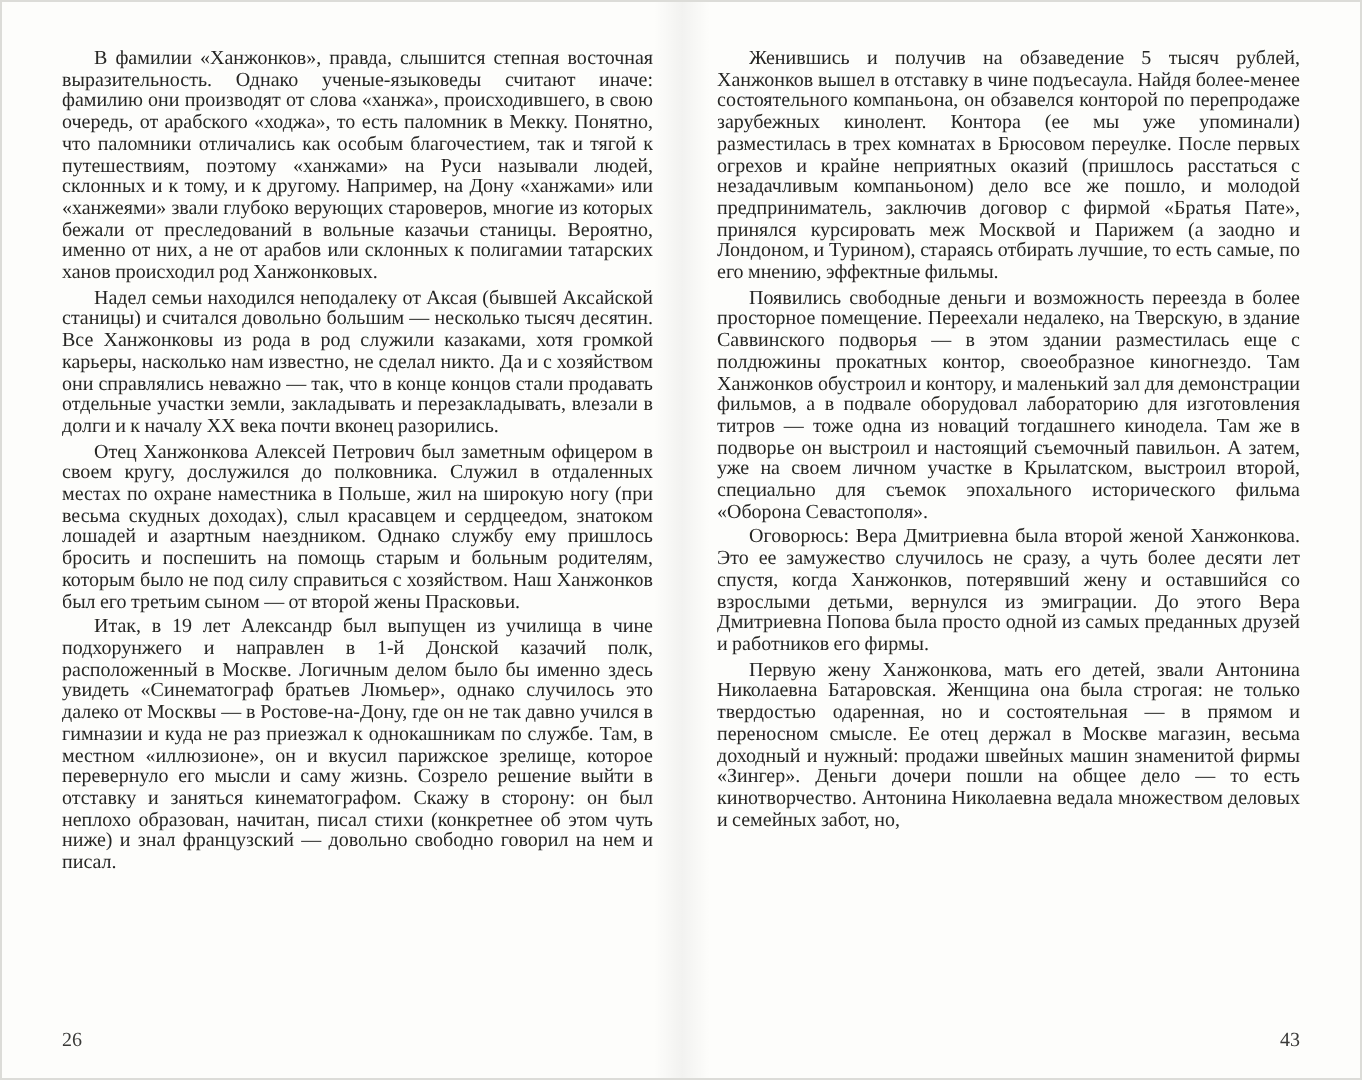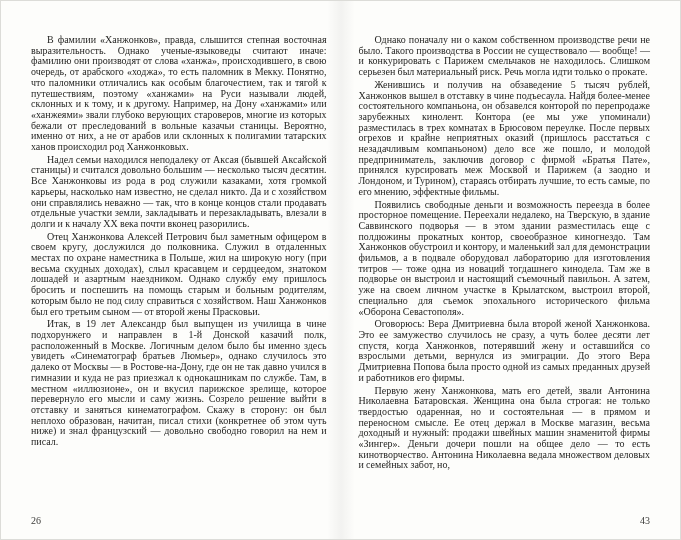--- a/index.html
+++ b/index.html
@@ -19,21 +19,20 @@
     width: 681px;
     height: 540px;
     border: 1px solid #dcdcd8;
     background: #fdfdfb;
     display: flex;
   }
   .page {
     box-sizing: border-box;
     width: 50%;
     position: relative;
-    margin-top: 10px;
   }
   .page.left  { padding: 24px 14px 34px 30px; }
   .page.right { padding: 24px 30px 34px 18px; }
   .page p {
     margin: 0 0 2px 0;
     font-size: 10px;
     line-height: 10.7px;
     text-align: justify;
     text-indent: 16px;
     color: #262624;
@@ -70,21 +69,20 @@
     <p>В фамилии «Ханжонков», правда, слышится степная восточная выразительность. Однако ученые-языковеды считают иначе: фамилию они производят от слова «ханжа», происходившего, в свою очередь, от арабского «ходжа», то есть паломник в Мекку. Понятно, что паломники отличались как особым благочестием, так и тягой к путешествиям, поэтому «ханжами» на Руси называли людей, склонных и к тому, и к другому. Например, на Дону «ханжами» или «ханжеями» звали глубоко верующих староверов, многие из которых бежали от преследований в вольные казачьи станицы. Вероятно, именно от них, а не от арабов или склонных к полигамии татарских ханов происходил род Ханжонковых.</p>
     <p>Надел семьи находился неподалеку от Аксая (бывшей Аксайской станицы) и считался довольно большим — несколько тысяч десятин. Все Ханжонковы из рода в род служили казаками, хотя громкой карьеры, насколько нам известно, не сделал никто. Да и с хозяйством они справлялись неважно — так, что в конце концов стали продавать отдельные участки земли, закладывать и перезакладывать, влезали в долги и к началу XX века почти вконец разорились.</p>
     <p>Отец Ханжонкова Алексей Петрович был заметным офицером в своем кругу, дослужился до полковника. Служил в отдаленных местах по охране наместника в Польше, жил на широкую ногу (при весьма скудных доходах), слыл красавцем и сердцеедом, знатоком лошадей и азартным наездником. Однако службу ему пришлось бросить и поспешить на помощь старым и больным родителям, которым было не под силу справиться с хозяйством. Наш Ханжонков был его третьим сыном — от второй жены Прасковьи.</p>
     <p>Итак, в 19 лет Александр был выпущен из училища в чине подхорунжего и направлен в 1-й Донской казачий полк, расположенный в Москве. Логичным делом было бы именно здесь увидеть «Синематограф братьев Люмьер», однако случилось это далеко от Москвы — в Ростове-на-Дону, где он не так давно учился в гимназии и куда не раз приезжал к однокашникам по службе. Там, в местном «иллюзионе», он и вкусил парижское зрелище, которое перевернуло его мысли и саму жизнь. Созрело решение выйти в отставку и заняться кинематографом. Скажу в сторону: он был неплохо образован, начитан, писал стихи (конкретнее об этом чуть ниже) и знал французский — довольно свободно говорил на нем и писал.</p>
     <span class="page-number">26</span>
   </div>
 
   <div class="gutter-shadow"></div>
 
   <div class="page right">
-    <p>Однако поначалу ни о каком собственном производстве речи не было. Такого производства в России не существовало — вообще! — и конкурировать с Парижем смельчаков не находилось. Слишком серьезен был материальный риск. Речь могла идти только о прокате.</p>
     <p>Женившись и получив на обзаведение 5 тысяч рублей, Ханжонков вышел в отставку в чине подъесаула. Найдя более-менее состоятельного компаньона, он обзавелся конторой по перепродаже зарубежных кинолент. Контора (ее мы уже упоминали) разместилась в трех комнатах в Брюсовом переулке. После первых огрехов и крайне неприятных оказий (пришлось расстаться с незадачливым компаньоном) дело все же пошло, и молодой предприниматель, заключив договор с фирмой «Братья Пате», принялся курсировать меж Москвой и Парижем (а заодно и Лондоном, и Турином), стараясь отбирать лучшие, то есть самые, по его мнению, эффектные фильмы.</p>
     <p>Появились свободные деньги и возможность переезда в более просторное помещение. Переехали недалеко, на Тверскую, в здание Саввинского подворья — в этом здании разместилась еще с полдюжины прокатных контор, своеобразное киногнездо. Там Ханжонков обустроил и контору, и маленький зал для демонстрации фильмов, а в подвале оборудовал лабораторию для изготовления титров — тоже одна из новаций тогдашнего кинодела. Там же в подворье он выстроил и настоящий съемочный павильон. А затем, уже на своем личном участке в Крылатском, выстроил второй, специально для съемок эпохального исторического фильма «Оборона Севастополя».</p>
     <p>Оговорюсь: Вера Дмитриевна была второй женой Ханжонкова. Это ее замужество случилось не сразу, а чуть более десяти лет спустя, когда Ханжонков, потерявший жену и оставшийся со взрослыми детьми, вернулся из эмиграции. До этого Вера Дмитриевна Попова была просто одной из самых преданных друзей и работников его фирмы.</p>
     <p>Первую жену Ханжонкова, мать его детей, звали Антонина Николаевна Батаровская. Женщина она была строгая: не только твердостью одаренная, но и состоятельная — в прямом и переносном смысле. Ее отец держал в Москве магазин, весьма доходный и нужный: продажи швейных машин знаменитой фирмы «Зингер». Деньги дочери пошли на общее дело — то есть кинотворчество. Антонина Николаевна ведала множеством деловых и семейных забот, но,</p>
     <span class="page-number">43</span>
   </div>
 
 </div>
 
 </body></html>

